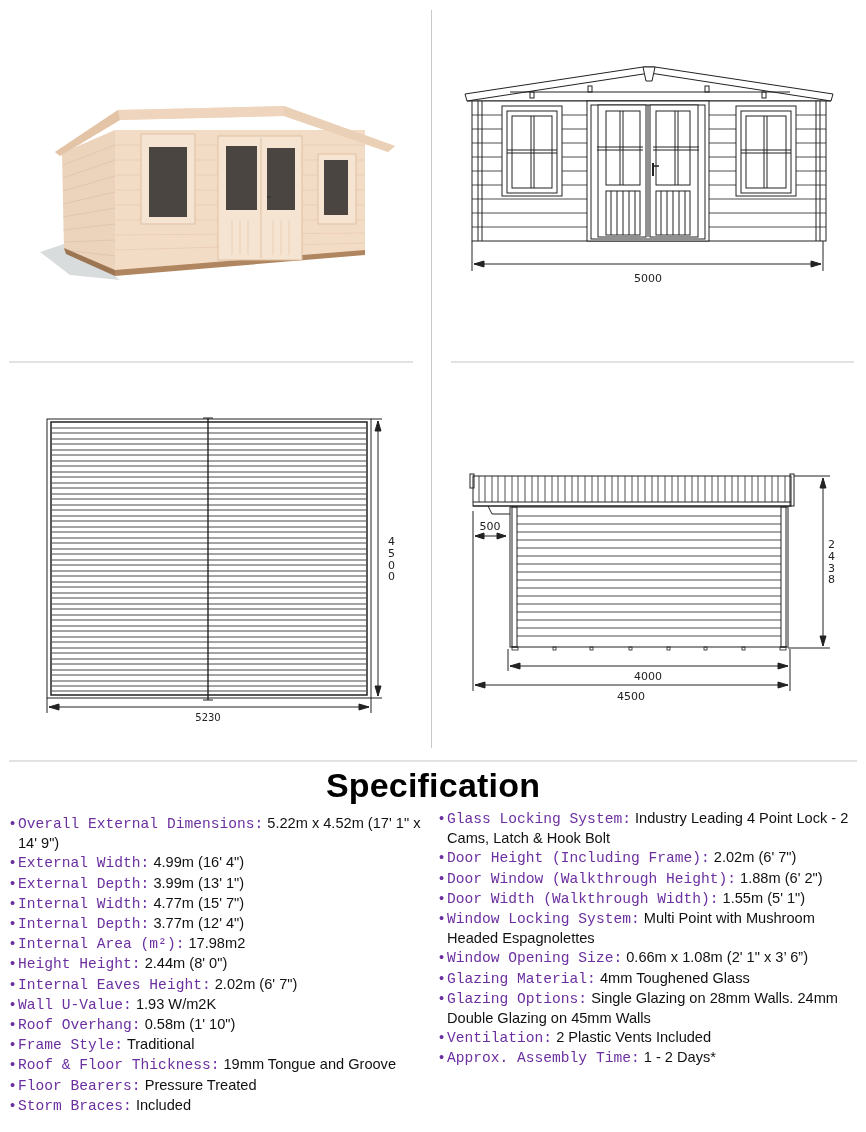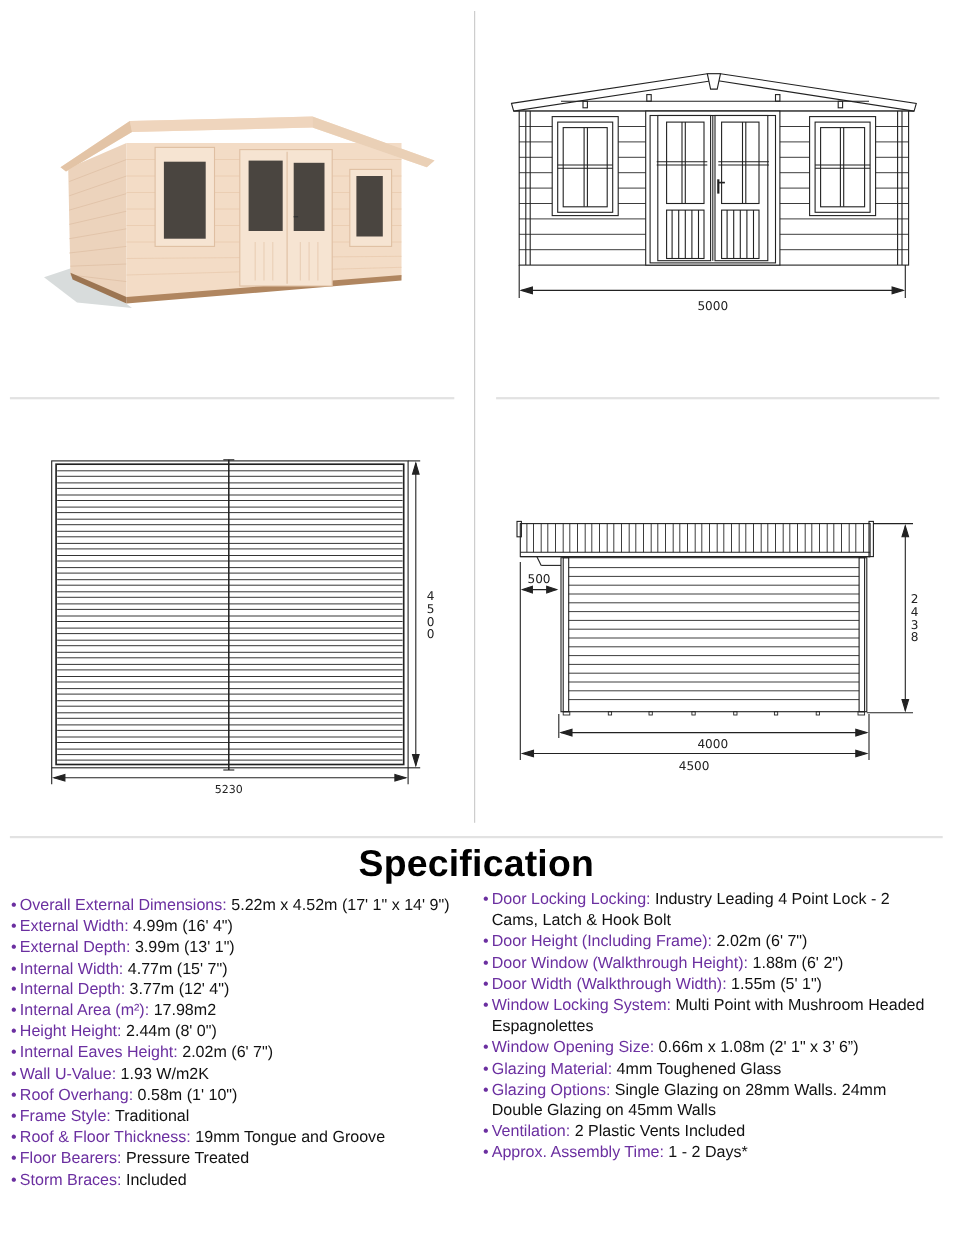--- a/index.html
+++ b/index.html
@@ -10,21 +10,21 @@
   .hdivider { position: absolute; height: 2px; background: #e2e2e2; }
   svg text { font-family: "DejaVu Sans", sans-serif; }
   .spec-title { position: absolute; left: 0; width: 866px; top: 766px; text-align: center;
                 font-family: "Liberation Sans", sans-serif; font-weight: 700; font-size: 34px;
                 letter-spacing: 0.2px; color: #000; }
   .col { position: absolute; font-family: "Liberation Sans", sans-serif; font-size: 14.6px; line-height: 19.2px; }
   .col-left { left: 10px; top: 814px; width: 420px; }
   .col-right { left: 439px; top: 809px; width: 415px; }
   .item { position: relative; padding-left: 8px; }
   .item .bullet { position: absolute; left: 0; top: 0; color: var(--accent); }
-  .item .label { color: var(--accent); }
+  .item .label { color: var(--accent); font-family: Liberation Mono, monospace; }
   .item .value { color: #111; }
   .note { color: #111; }
 </style>
 </head>
 <body>
 
 <div class="vdivider"></div>
 <div class="hdivider" style="left:9px; top:361px; width:404px;"></div>
 <div class="hdivider" style="left:451px; top:361px; width:403px;"></div>
 <div class="hdivider" style="left:9px; top:760px; width:848px;"></div>
@@ -385,21 +385,21 @@
     <div class="item"><span class="bullet">•</span><span class="label">Height Height:</span><span class="value"> 2.44m (8' 0")</span></div>
     <div class="item"><span class="bullet">•</span><span class="label">Internal Eaves Height:</span><span class="value"> 2.02m (6' 7")</span></div>
     <div class="item"><span class="bullet">•</span><span class="label">Wall U-Value:</span><span class="value"> 1.93 W/m2K</span></div>
     <div class="item"><span class="bullet">•</span><span class="label">Roof Overhang:</span><span class="value"> 0.58m (1' 10")</span></div>
     <div class="item"><span class="bullet">•</span><span class="label">Frame Style:</span><span class="value"> Traditional</span></div>
     <div class="item"><span class="bullet">•</span><span class="label">Roof &amp; Floor Thickness:</span><span class="value"> 19mm Tongue and Groove</span></div>
     <div class="item"><span class="bullet">•</span><span class="label">Floor Bearers:</span><span class="value"> Pressure Treated</span></div>
     <div class="item"><span class="bullet">•</span><span class="label">Storm Braces:</span><span class="value"> Included</span></div>
   </div>
 <div class="col col-right" id="col-right">
-    <div class="item"><span class="bullet">•</span><span class="label">Door Locking Locking:</span><span class="value"> Industry Leading 4 Point Lock - 2 Cams, Latch &amp; Hook Bolt</span></div>
+    <div class="item"><span class="bullet">•</span><span class="label">Glass Locking System:</span><span class="value"> Industry Leading 4 Point Lock - 2 Cams, Latch &amp; Hook Bolt</span></div>
     <div class="item"><span class="bullet">•</span><span class="label">Door Height (Including Frame):</span><span class="value"> 2.02m (6' 7")</span></div>
     <div class="item"><span class="bullet">•</span><span class="label">Door Window (Walkthrough Height):</span><span class="value"> 1.88m (6' 2")</span></div>
     <div class="item"><span class="bullet">•</span><span class="label">Door Width (Walkthrough Width):</span><span class="value"> 1.55m (5' 1")</span></div>
     <div class="item"><span class="bullet">•</span><span class="label">Window Locking System:</span><span class="value"> Multi Point with Mushroom Headed Espagnolettes</span></div>
     <div class="item"><span class="bullet">•</span><span class="label">Window Opening Size:</span><span class="value"> 0.66m x 1.08m (2' 1" x 3’ 6”)</span></div>
     <div class="item"><span class="bullet">•</span><span class="label">Glazing Material:</span><span class="value"> 4mm Toughened Glass</span></div>
     <div class="item"><span class="bullet">•</span><span class="label">Glazing Options:</span><span class="value"> Single Glazing on 28mm Walls. 24mm Double Glazing on 45mm Walls</span></div>
     <div class="item"><span class="bullet">•</span><span class="label">Ventilation:</span><span class="value"> 2 Plastic Vents Included</span></div>
     <div class="item"><span class="bullet">•</span><span class="label">Approx. Assembly Time:</span><span class="value"> 1 - 2 Days*</span></div>
   </div>

